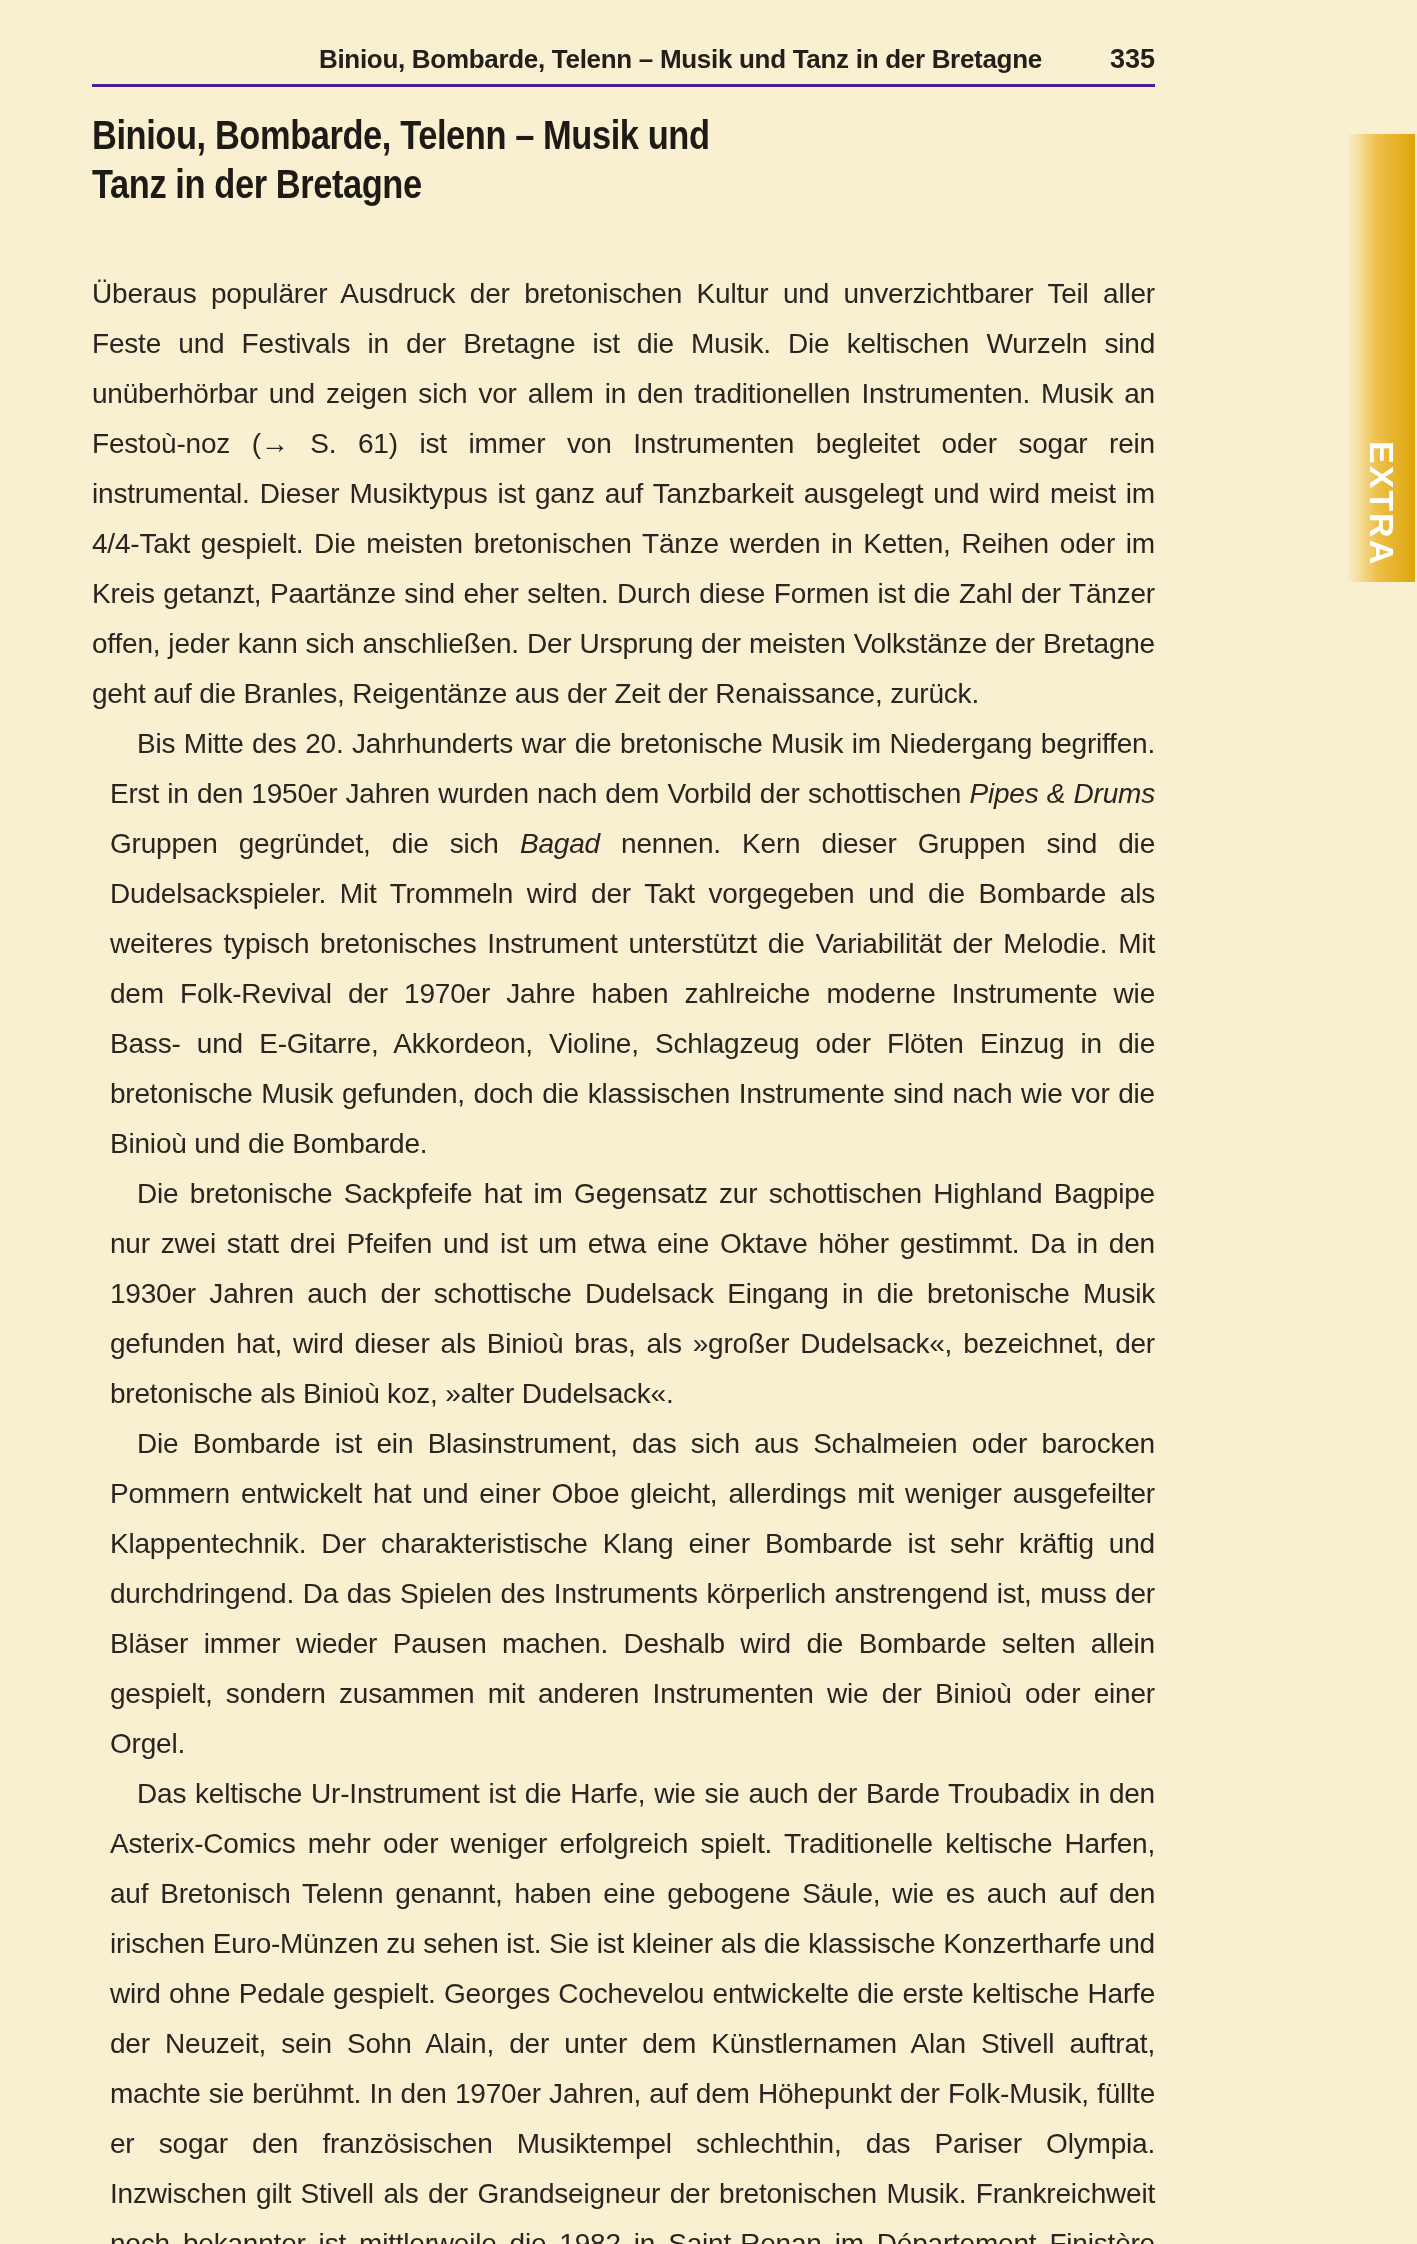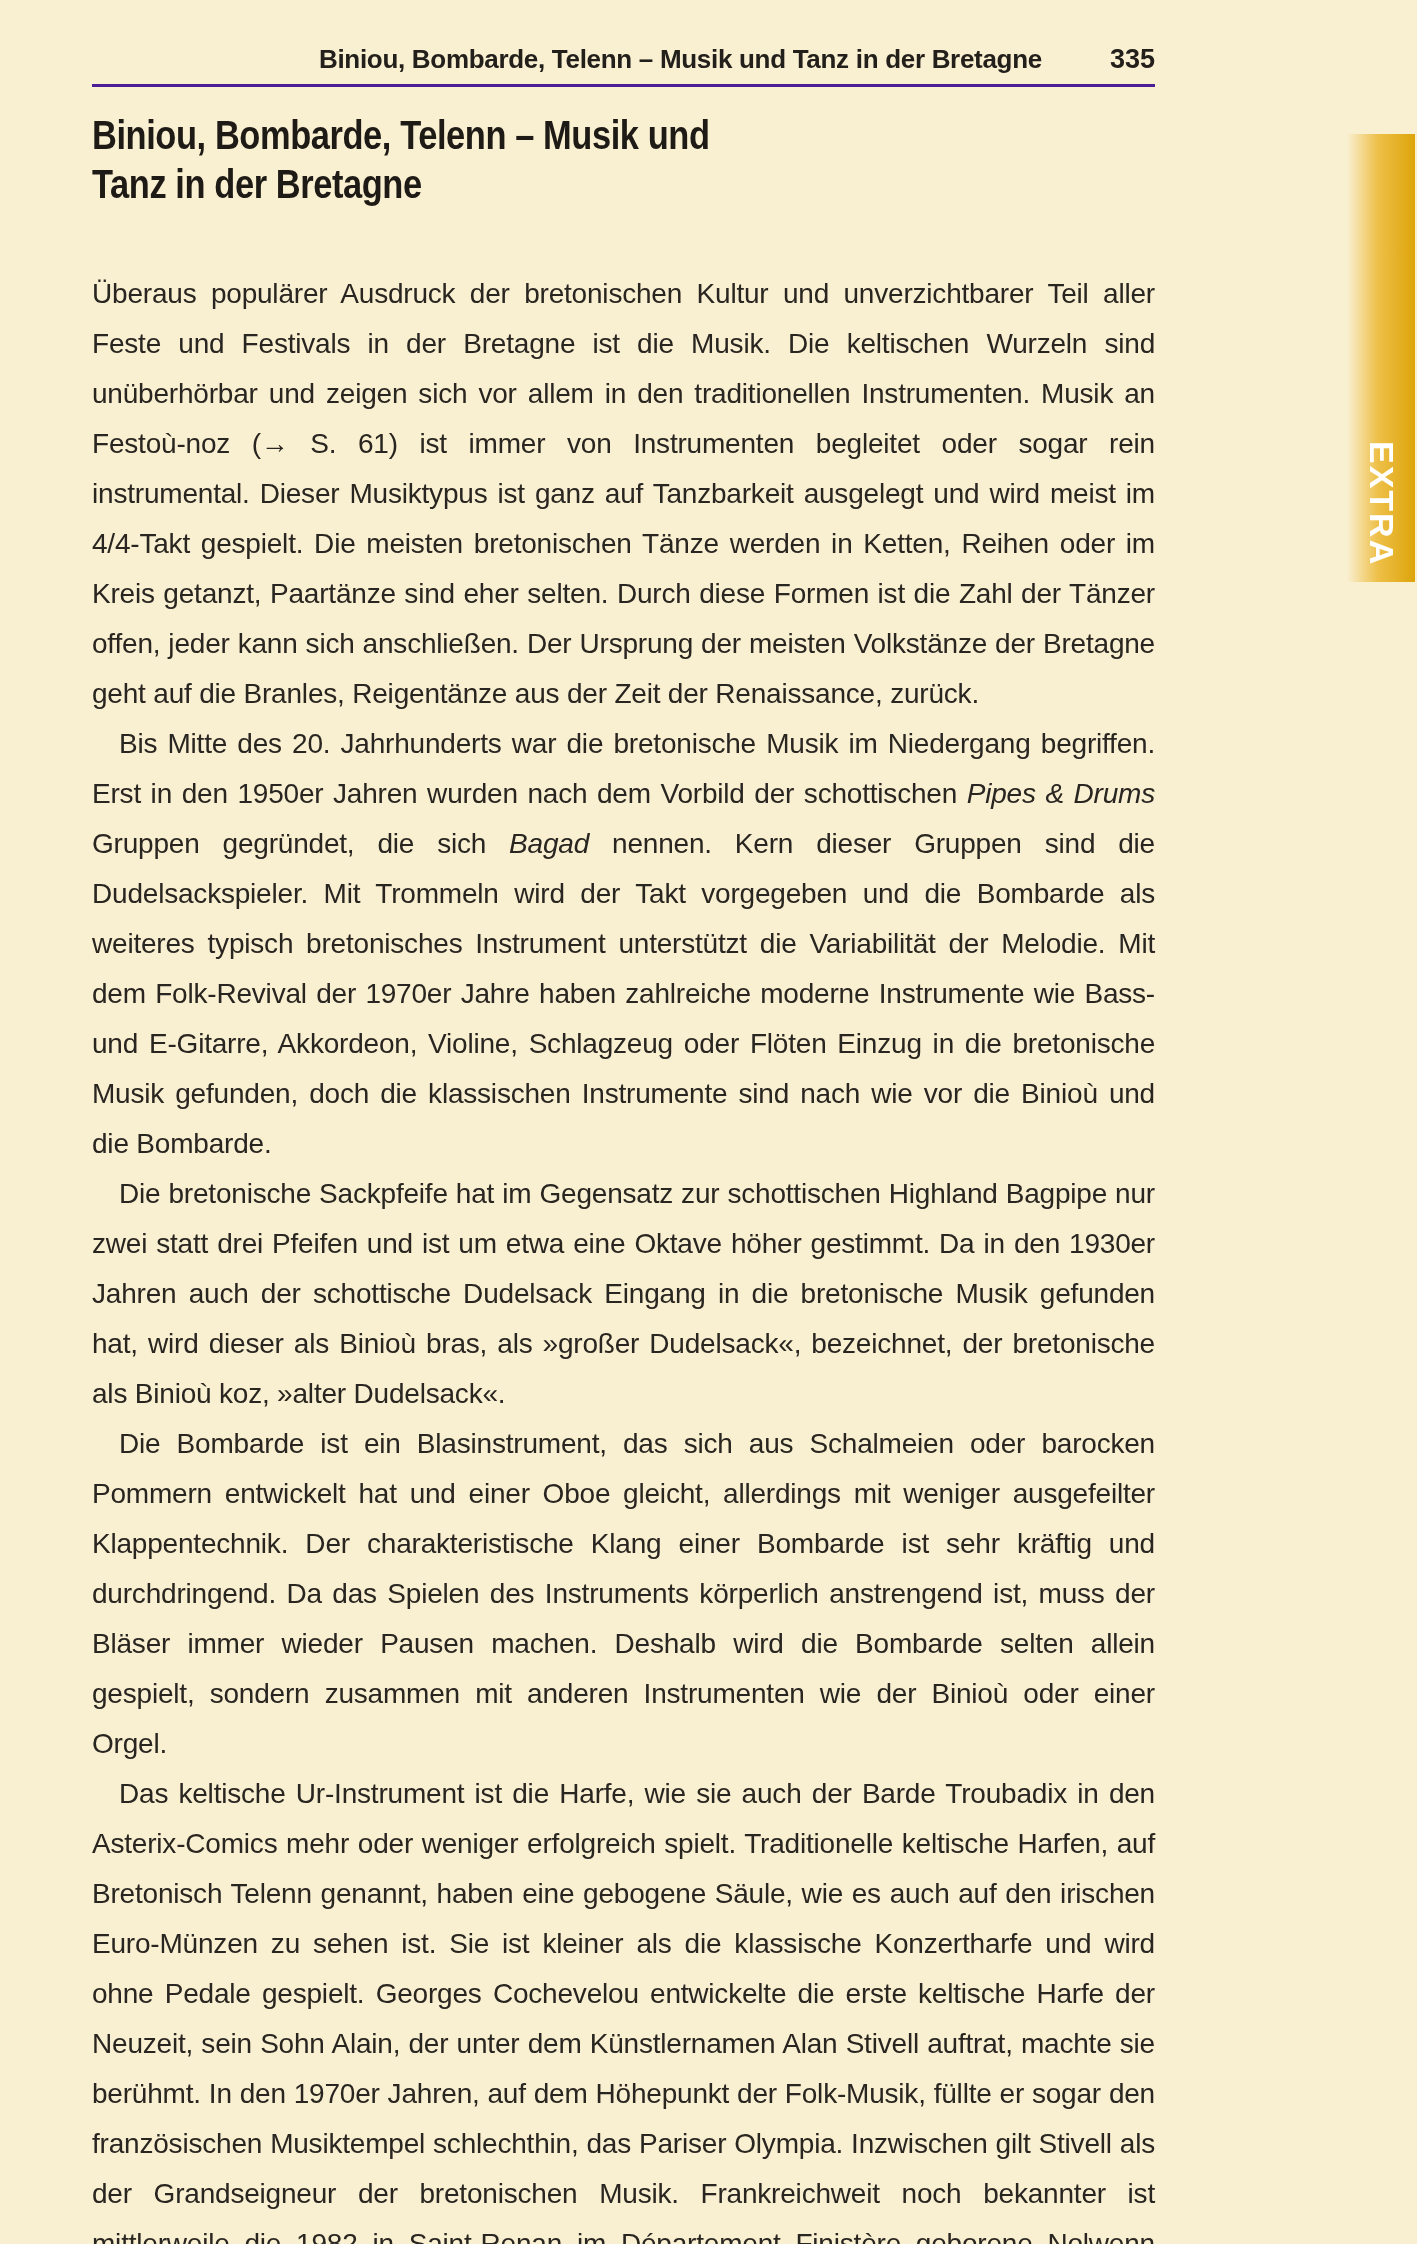--- a/index.html
+++ b/index.html
@@ -59,20 +59,21 @@
     text-align: justify;
     letter-spacing: -0.2px;
     hyphens: auto;
     -webkit-hyphens: auto;
   }
   .article-body p {
     margin: 0;
   }
   .article-body p.indent {
     text-indent: 27px;
+    margin-left: 18px;
   }
   .article-body em {
     font-style: italic;
   }
   .extra-tab {
     position: absolute;
     top: 134px;
     right: 2px;
     width: 68px;
     height: 448px;

